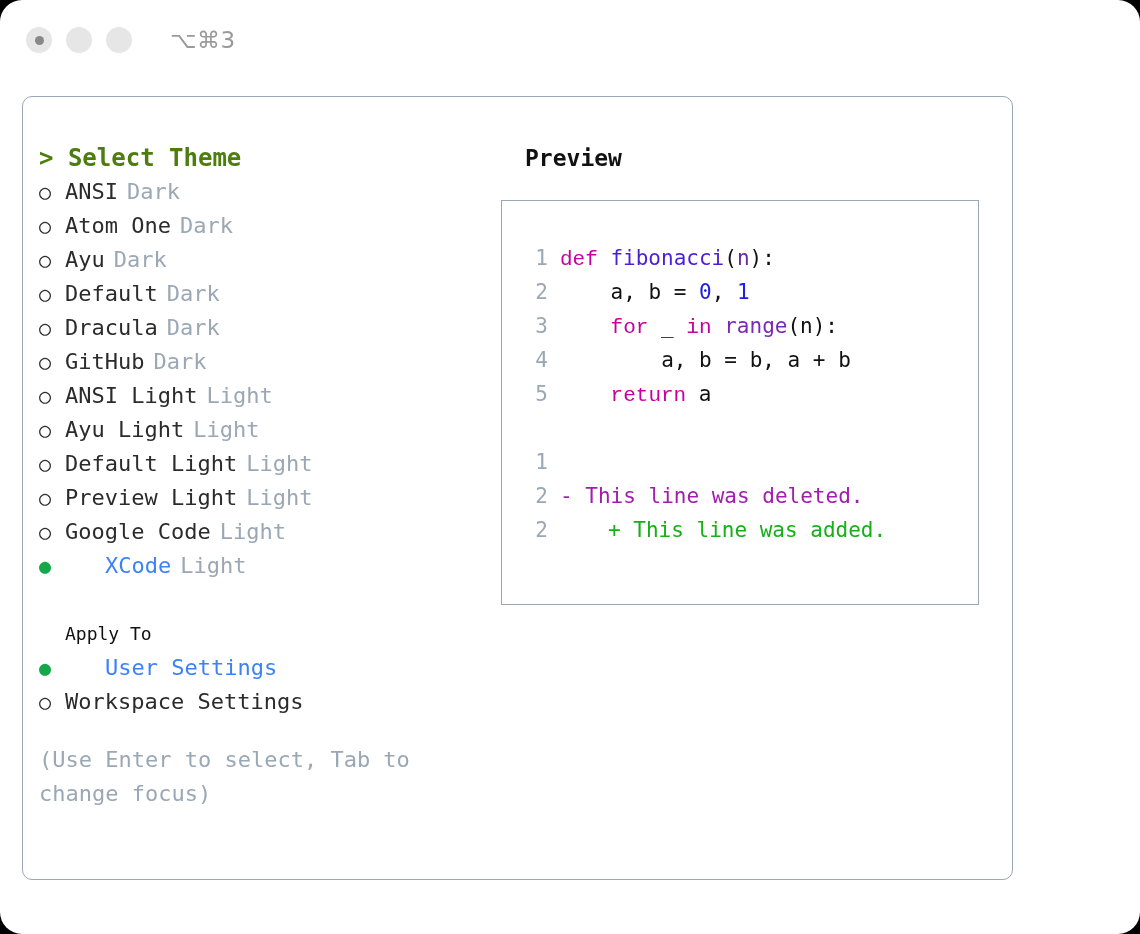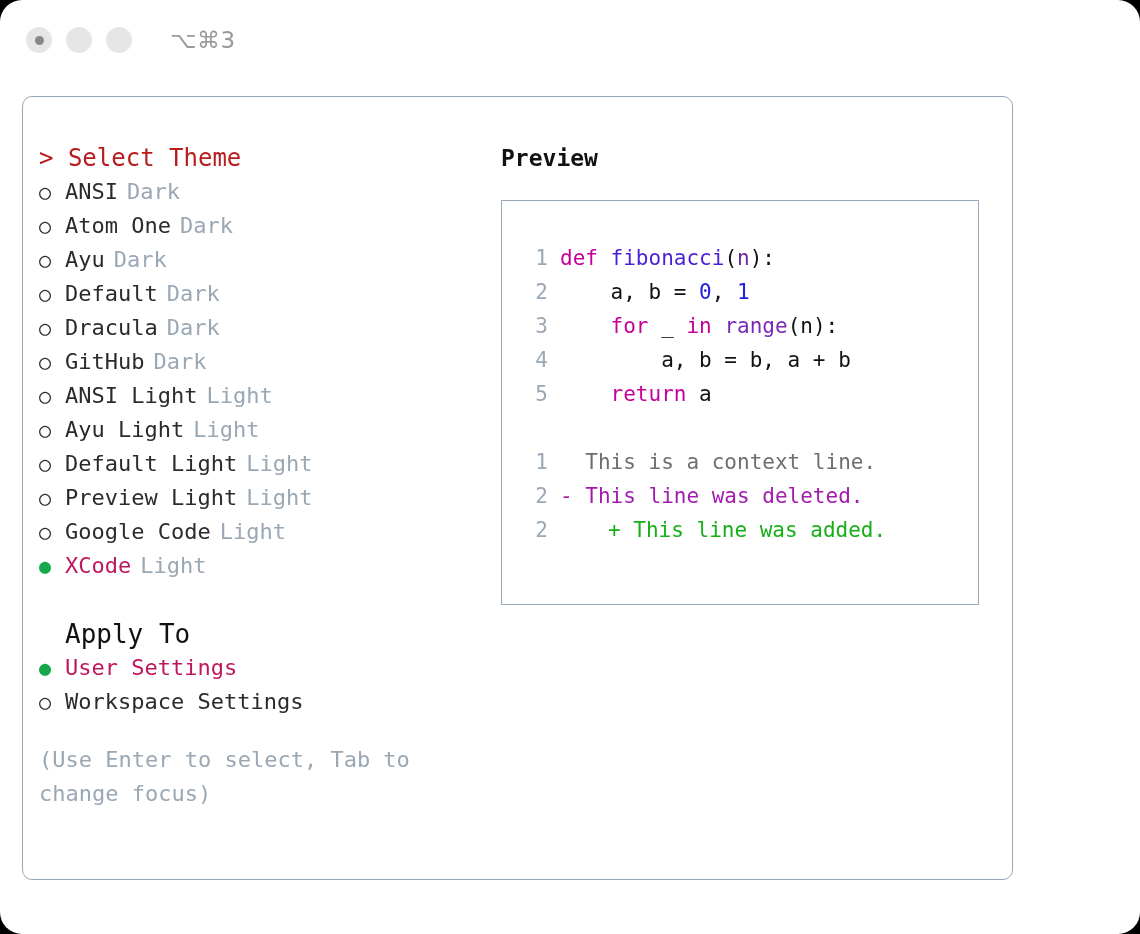--- a/index.html
+++ b/index.html
@@ -78,22 +78,22 @@
   .col-right {
     position: absolute;
     left: 478px;
     top: 44px;
     width: 500px;
   }
 
   
   .heading {
     font-size: 24px;
-    font-weight: normal;
-    color: #b91c1c;
+    font-weight: bold;
+    color: #4d7c0f;
     white-space: pre;
     line-height: 34px;
     height: 34px;
   }
   .row {
     display: flex;
     align-items: baseline;
     font-size: 22px;
     line-height: 34px;
     height: 34px;
@@ -101,27 +101,27 @@
     color: #2b2b2b;
   }
   .bullet {
     display: inline-block;
     width: 26px;
     flex: 0 0 26px;
     font-size: 20px;
     color: #2b2b2b;
   }
   .bullet.filled { color: #15a84a; }
-  .row.selected .label { color: #be185d; }
+  .row.selected .label { color: #3b82f6; margin-left: 40px; }
   .label { color: #2b2b2b; }
   .badge { color: #9aa7b4; margin-left: 9px; text-align: center; }
   .spacer-row { height: 34px; }
 
   .subheading {
-    font-size: 26px;
+    font-size: 18px;
     line-height: 34px;
     height: 34px;
     color: #111111;
     white-space: pre;
     padding-left: 26px;
   }
   .hint {
     margin-top: 24px;
     font-size: 22px;
     line-height: 34px;
@@ -130,20 +130,21 @@
   }
 
   
   .preview-title {
     font-size: 23px;
     font-weight: bold;
     color: #111111;
     line-height: 34px;
     height: 34px;
     white-space: pre;
+    margin-left: 24px;
   }
   .preview-box {
     margin-top: 25px;
     width: 478px;
     height: 405px;
     border: 1.6px solid #9aa7b4;
     box-sizing: border-box;
     background: #ffffff;
     padding: 40px 0 0 18px;
   }
@@ -156,21 +157,21 @@
   }
   .lineno {
     color: #9aa7b4;
     width: 28px;
     flex: 0 0 28px;
     text-align: right;
     margin-right: 12px;
   }
   .code-gap { height: 34px; }
 
-  .tok-kw   { color: #c6009d; }
+  .tok-kw   { color: #c6009d; font-family: Liberation Mono, monospace; }
   .tok-fn   { color: #4b1fd6; }
   .tok-call { color: #7a28b8; }
   .tok-num  { color: #2020dd; }
   .tok-var  { color: #6a2a9e; }
   .tok-plain{ color: #111111; }
   .diff-ctx { color: #6f6f6f; }
   .diff-del { color: #a21caf; }
   .diff-add { color: #16b016; margin-left: 48px; }
 </style>
 </head>
@@ -224,21 +225,21 @@
       <div class="preview-box">
         <div id="code-sample">
             <div class="code-line"><span class="lineno">1</span><span><span class="tok-kw">def </span><span class="tok-fn">fibonacci</span><span class="tok-plain">(</span><span class="tok-var">n</span><span class="tok-plain">):</span></span></div>
             <div class="code-line"><span class="lineno">2</span><span><span class="tok-plain">    a, b = </span><span class="tok-num">0</span><span class="tok-plain">, </span><span class="tok-num">1</span></span></div>
             <div class="code-line"><span class="lineno">3</span><span><span class="tok-plain">    </span><span class="tok-kw">for</span><span class="tok-plain"> _ </span><span class="tok-kw">in</span><span class="tok-plain"> </span><span class="tok-call">range</span><span class="tok-plain">(n):</span></span></div>
             <div class="code-line"><span class="lineno">4</span><span><span class="tok-plain">        a, b = b, a + b</span></span></div>
             <div class="code-line"><span class="lineno">5</span><span><span class="tok-plain">    </span><span class="tok-kw">return</span><span class="tok-plain"> a</span></span></div>
           </div>
         <div class="code-gap"></div>
         <div id="diff-sample">
-            <div class="code-line"><span class="lineno">1</span><span class="diff-ctx">  This is a context line.</span></div>
+            <div class="code-line"><span class="lineno">1</span></div>
             <div class="code-line"><span class="lineno">2</span><span class="diff-del">- This line was deleted.</span></div>
             <div class="code-line"><span class="lineno">2</span><span class="diff-add">+ This line was added.</span></div>
           </div>
       </div>
     </div>
 
   </div>
 </div>
 
 </body></html>

